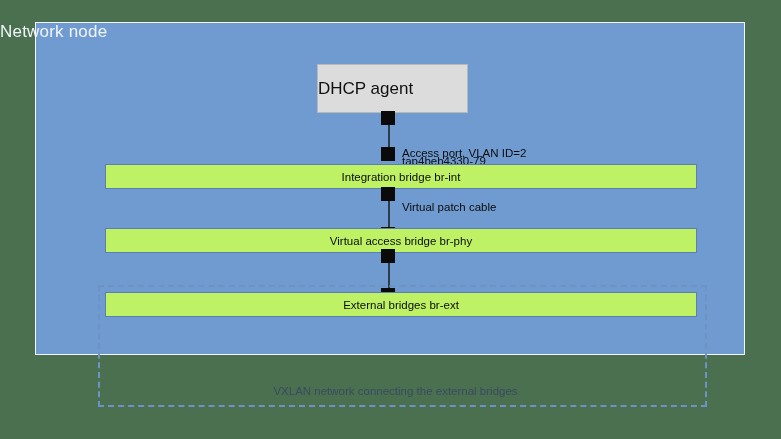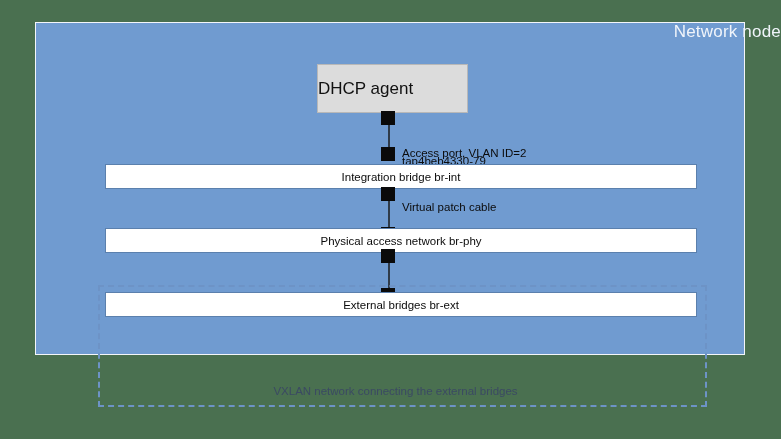--- a/index.html
+++ b/index.html
@@ -26,21 +26,21 @@
     height: 333px;
     background: #709bd0;
     border: 1px solid #f4f6fa;
     box-sizing: border-box;
   }
   #panel-title {
     position: absolute;
     left: 0;
     top: 22px;
     width: 781px;
-    text-align: right;
+    text-align: left;
     font-size: 17px;
     color: #f0f4fa;
     letter-spacing: 0.2px;
     white-space: nowrap;
   }
 
   
   #dhcp-agent-box {
     position: absolute;
     left: 317px;
@@ -56,21 +56,21 @@
     font-size: 17px;
     color: #111111;
   }
 
   
   .bridge-box {
     position: absolute;
     left: 105px;
     width: 592px;
     height: 25px;
-    background: #ffffff;
+    background: #bef264;
     border: 1px solid #5b80ad;
     box-sizing: border-box;
     display: flex;
     align-items: center;
     justify-content: center;
     font-size: 11.5px;
     color: #0b0b0b;
   }
   #bridge-br-int { top: 164px; }
   #bridge-br-phy { top: 228px; }
@@ -147,21 +147,21 @@
     <span>Integration bridge br-int</span>
   </div>
 
   <div class="conn-line" style="top:194px;height:40px;"></div>
   <div class="conn-square" style="top:187px;"></div>
   <div class="conn-square" style="top:227px;"></div>
 
   <div class="edge-label" id="label-patch-cable">Virtual patch cable</div>
 
   <div class="bridge-box" id="bridge-br-phy">
-    <span>Physical access network br-phy</span>
+    <span>Virtual access bridge br-phy</span>
   </div>
 
   <div class="conn-line" style="top:256px;height:38px;"></div>
   <div class="conn-square" style="top:249px;"></div>
   <div class="conn-square" style="top:288px;"></div>
 
   <div id="vxlan-region"></div>
 
   <div class="bridge-box" id="bridge-br-ext">
     <span>External bridges br-ext</span>

